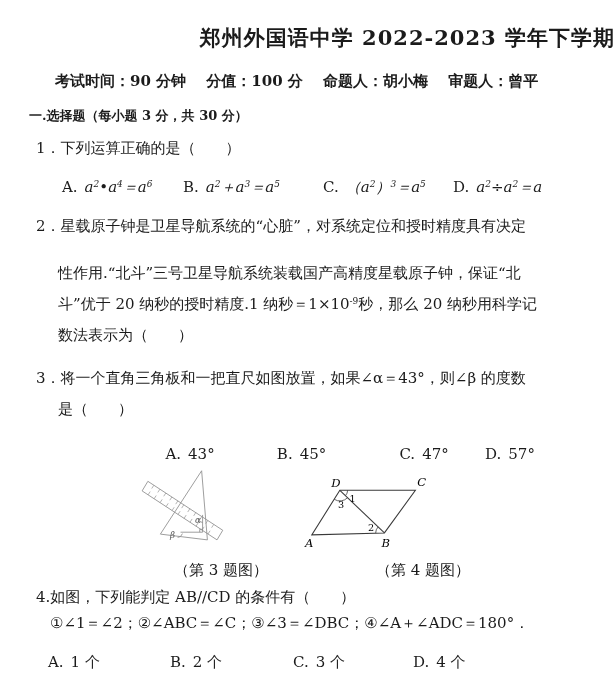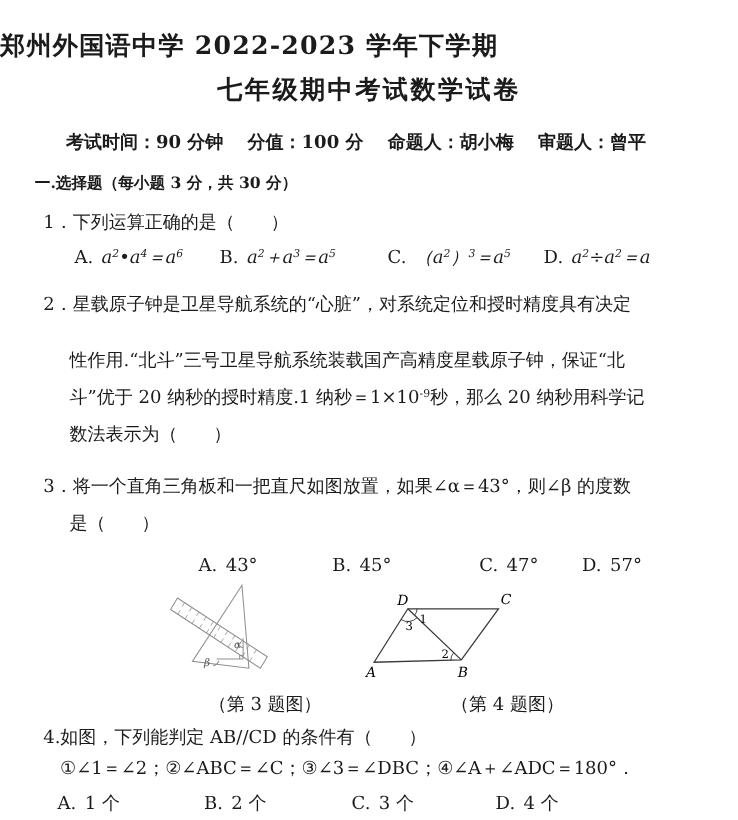--- a/index.html
+++ b/index.html
@@ -1,25 +1,25 @@
 <!DOCTYPE html>
 <html><head>
 <meta charset="utf-8">
 <style>
   html,body{margin:0;padding:0;background:#fff;}
   .page{position:relative;width:615px;height:683px;background:#ffffff;overflow:hidden;
         color:#1b1b1b;font-family:"DejaVu Serif","Liberation Serif",serif;font-size:15px;}
-  .t1{margin:24px 0 0;text-align:left;font-size:21px;font-weight:bold;letter-spacing:1px;}
+  .t1{margin:24px 0 0;text-align:right;font-size:21px;font-weight:bold;letter-spacing:1px;}
   .t2{margin:9px 0 0;text-align:center;font-size:21px;font-weight:bold;letter-spacing:2px;}
   .info{margin:20px 0 0 55px;font-weight:bold;font-size:15px;}
   .sec{margin:16px 0 0 29px;font-weight:bold;font-size:13px;}
   .stem{margin:14px 0 0 36px;white-space:nowrap;}
   .cont{white-space:nowrap;}
   .para{line-height:31px;}
-  .opts{margin-top:10px;white-space:nowrap;}
+  .opts{margin-top:20px;white-space:nowrap;}
   .opt{display:inline-block;}
   .ol{margin-right:7px;}
   .math{font-style:italic;}
   sup{font-size:9px;line-height:0;vertical-align:5px;}
   .o1{margin-left:62px;}
   .o1 .opt:nth-child(1){width:121px}.o1 .opt:nth-child(2){width:140px}.o1 .opt:nth-child(3){width:130px}
   .o2{margin-left:43px;}
   .o2 .opt:nth-child(1){width:125px}.o2 .opt:nth-child(2){width:130px}.o2 .opt:nth-child(3){width:117px}
   .o3{margin-left:60px;text-align:center;}
   .o3 .opt:nth-child(1){width:100px}.o3 .opt:nth-child(2){width:123px}.o3 .opt:nth-child(3){width:122px}
@@ -33,21 +33,20 @@
   .conds{margin:7px 0 0 50px;white-space:nowrap;}
   svg text{font-family:"DejaVu Serif","Liberation Serif",serif;}
   .figlabel{font-style:italic;}
 </style>
 </head>
 <body>
 
 <div class="page">
 
   <div class="t1">郑州外国语中学 2022-2023 学年下学期</div>
-  <div class="t2">七年级期中考试数学试卷</div>
   <div class="info">考试时间：90 分钟　 分值：100 分　 命题人：胡小梅　 审题人：曾平</div>
   <div class="sec">一.选择题（每小题 3 分，共 30 分）</div>
 
   <div class="stem">1．下列运算正确的是（　　）</div>
   <div class="opts o1">
     <span class="opt"><span class="ol">A.</span><span class="math">a<sup>2</sup>•a<sup>4</sup>＝a<sup>6</sup></span></span><span class="opt"><span class="ol">B.</span><span class="math">a<sup>2</sup>＋a<sup>3</sup>＝a<sup>5</sup></span></span><span class="opt"><span class="ol">C.</span><span class="math">（a<sup>2</sup>）<sup>3</sup>＝a<sup>5</sup></span></span><span class="opt"><span class="ol">D.</span><span class="math">a<sup>2</sup>÷a<sup>2</sup>＝a</span></span>
   </div>
 
   <div class="para">
     <div class="q2l1 cont">2．星载原子钟是卫星导航系统的“心脏”，对系统定位和授时精度具有决定</div>

